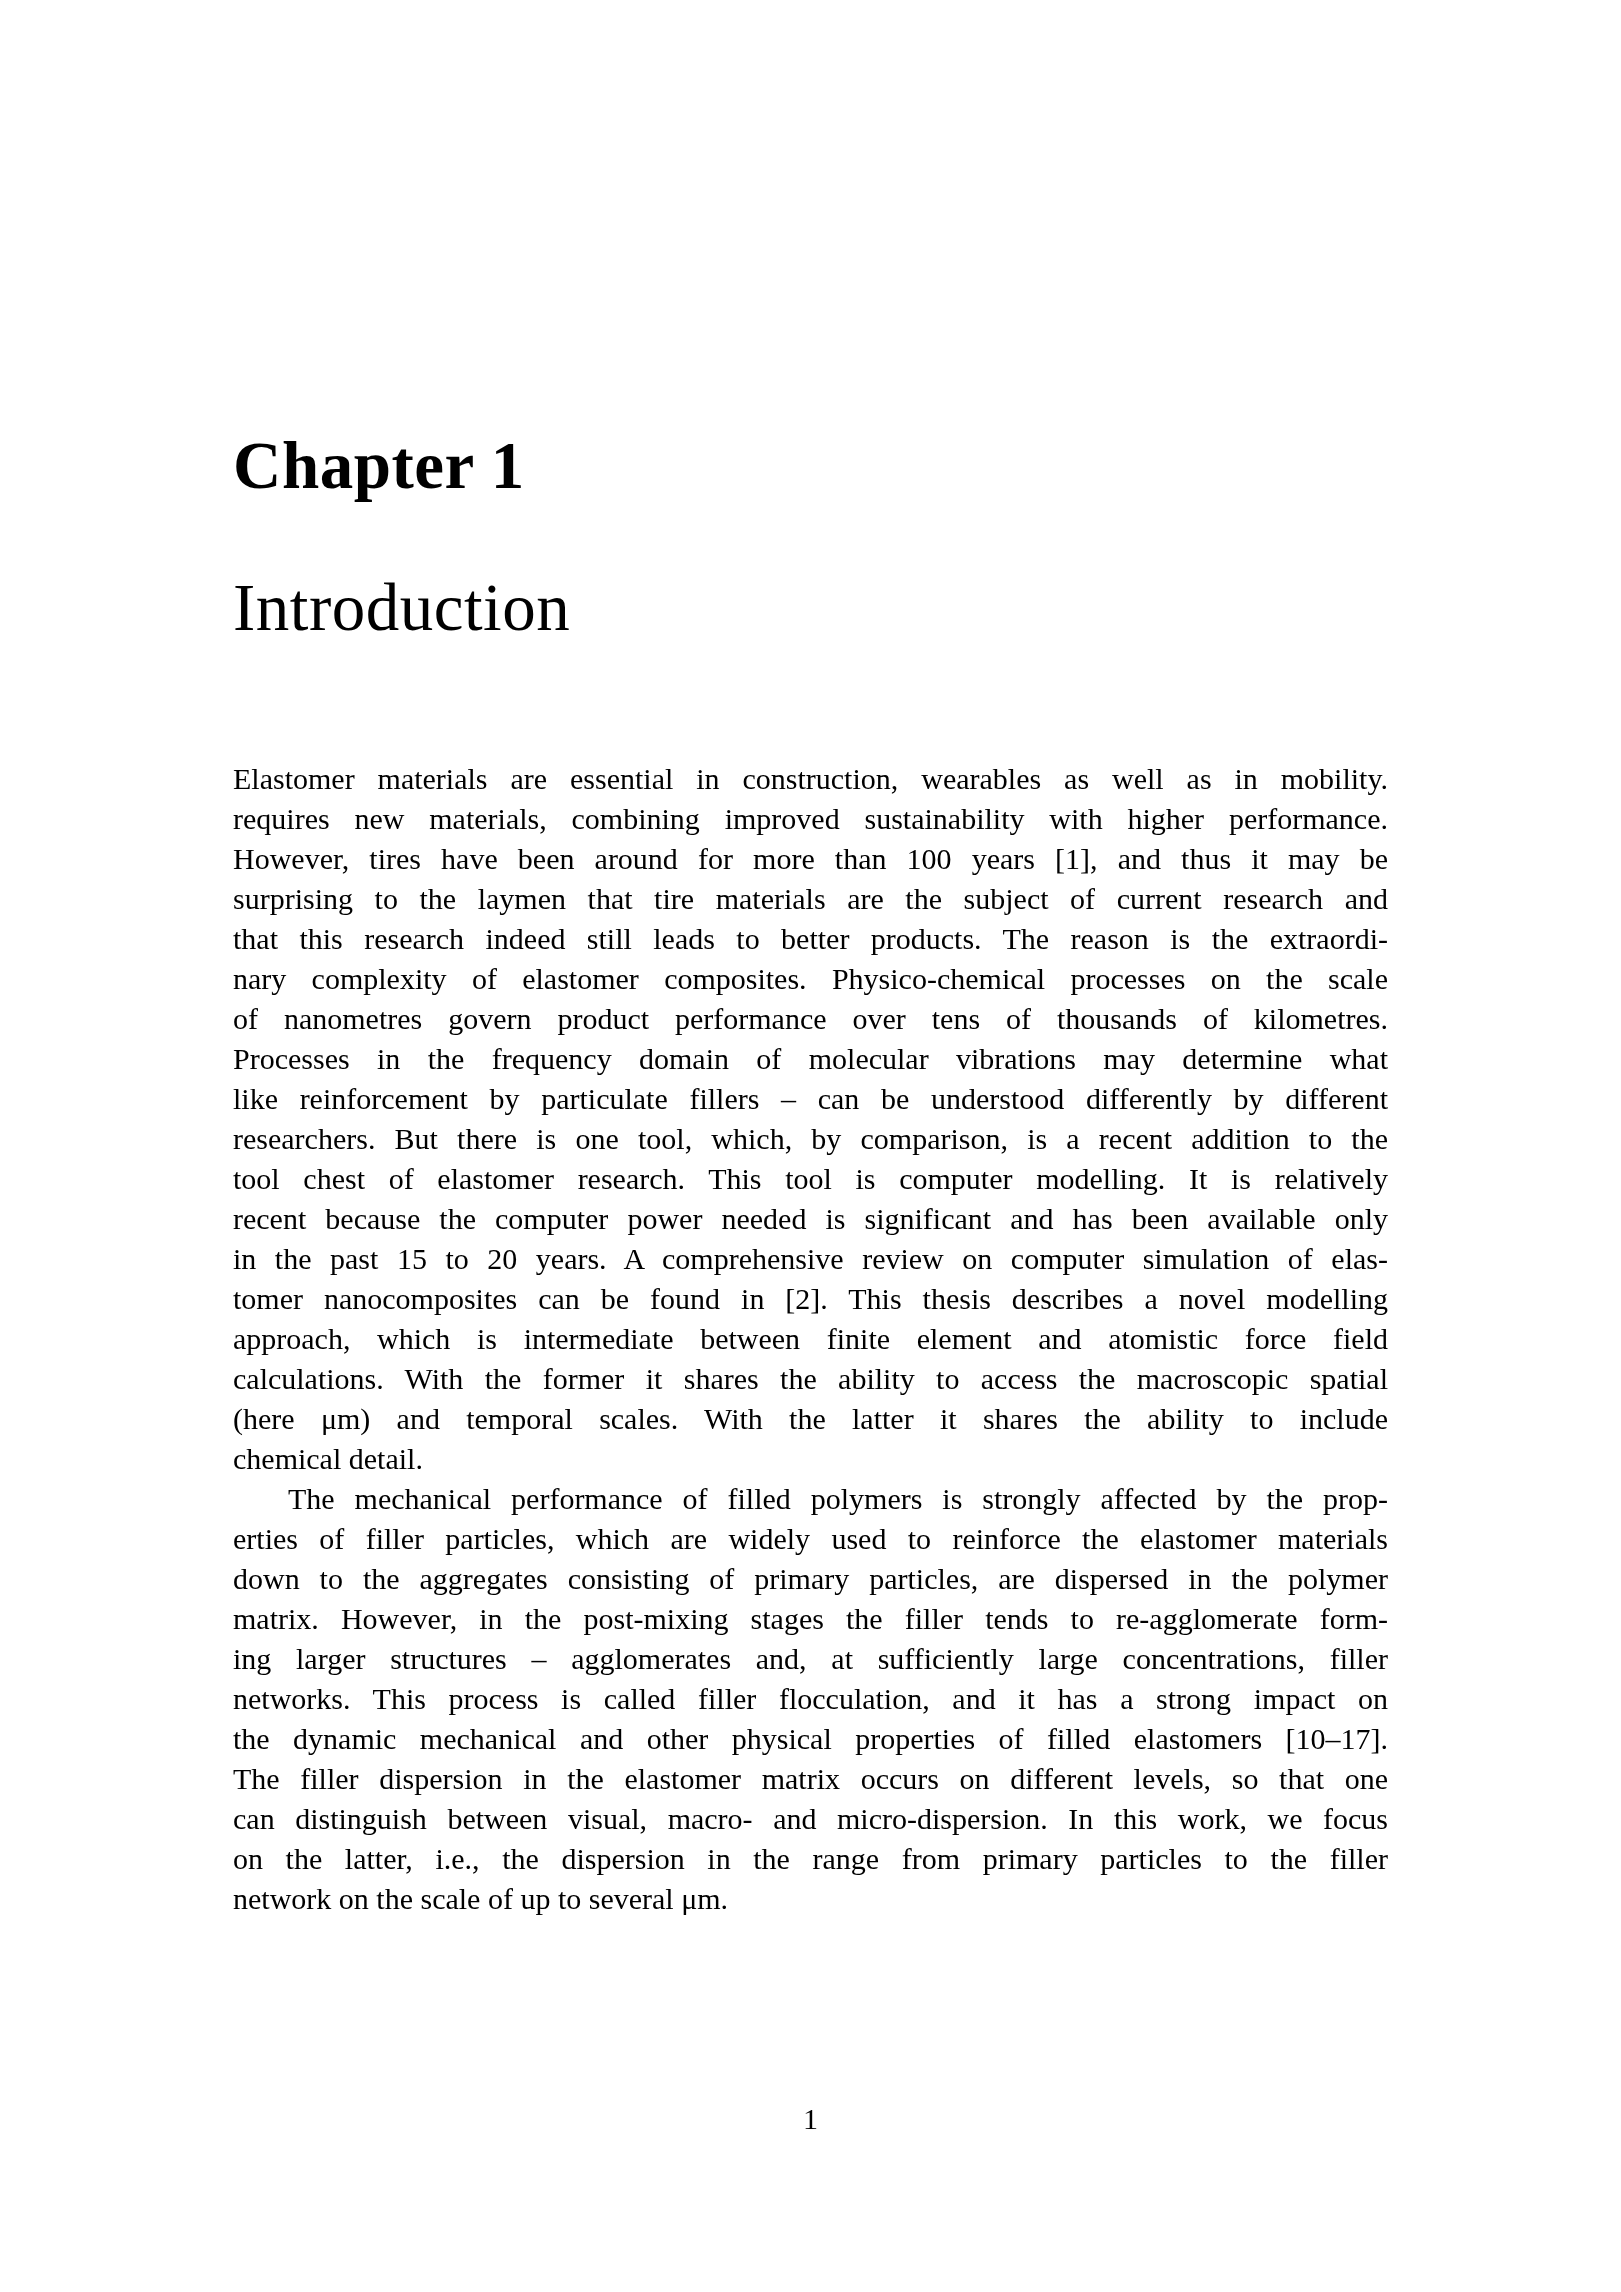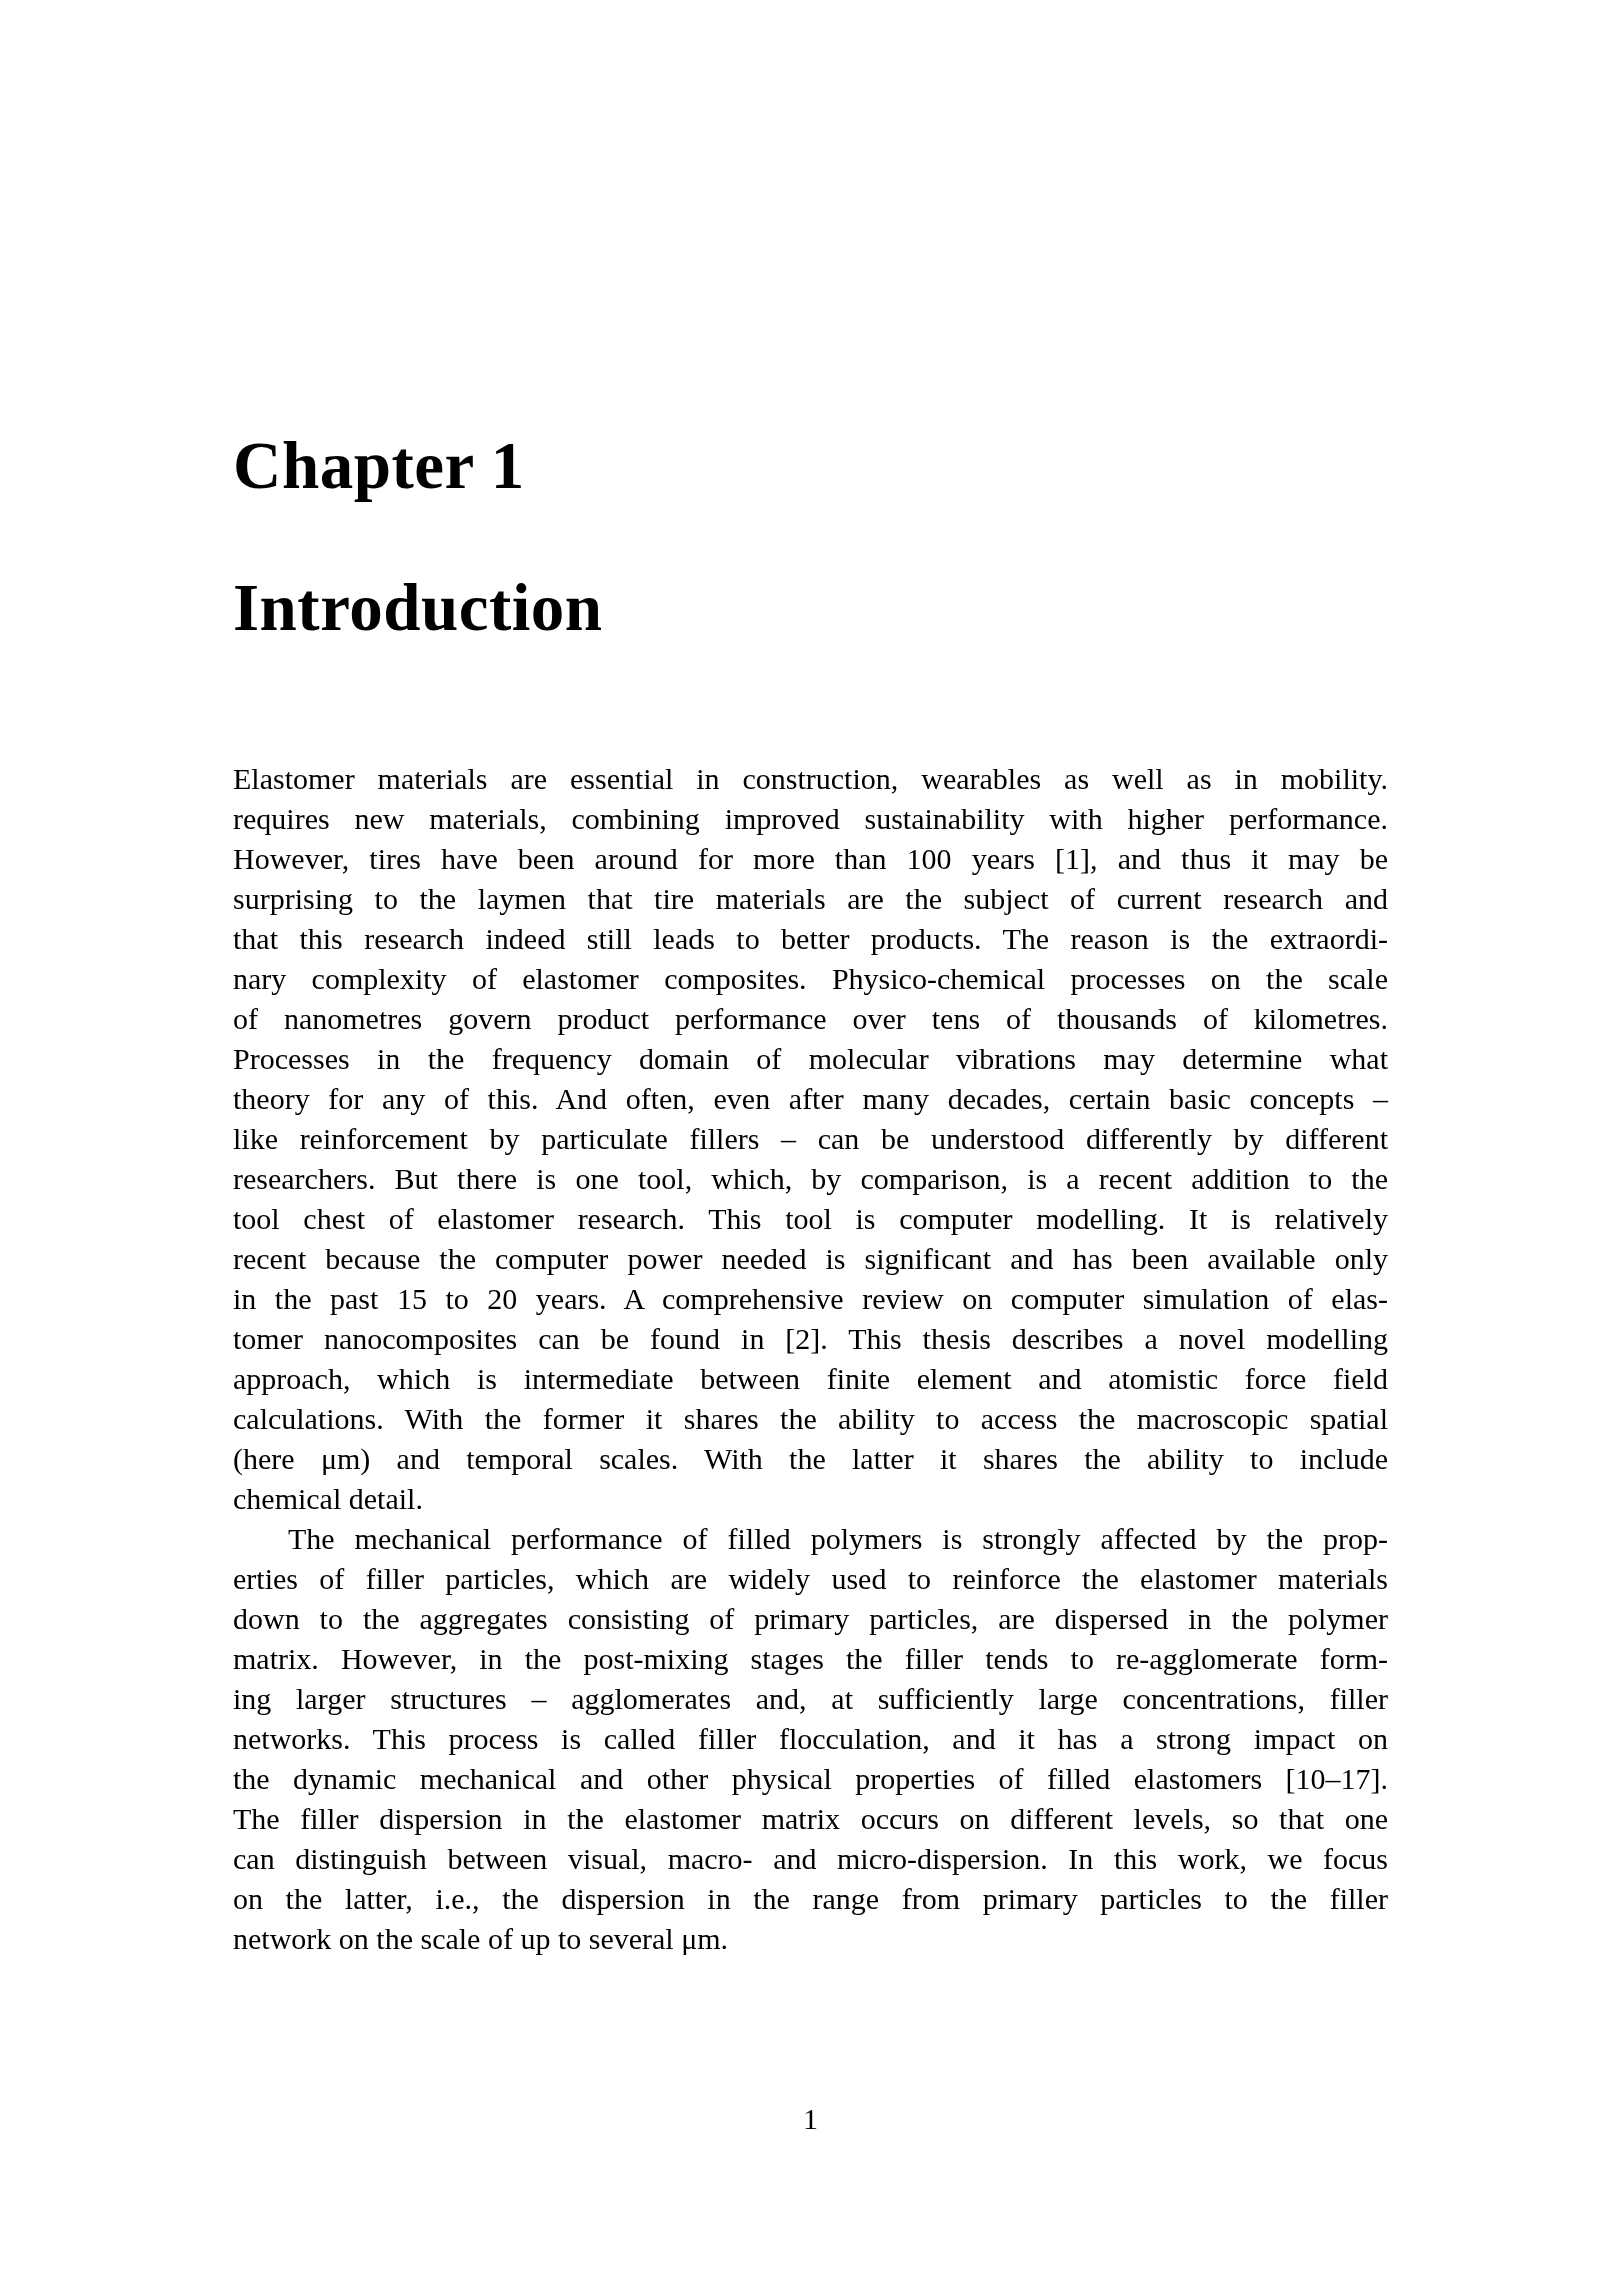--- a/index.html
+++ b/index.html
@@ -31,21 +31,21 @@
     font-weight: bold;
     line-height: 1;
     letter-spacing: 0.5px;
     white-space: nowrap;
   }
   .chapter-title {
     position: absolute;
     left: 231px;
     top: 574px;
     font-size: 67px;
-    font-weight: bold;
+    font-weight: normal;
     line-height: 1;
     letter-spacing: 0.5px;
     white-space: nowrap;
   }
   .body-text {
     position: absolute;
     left: 231px;
     top: 759px;
     width: 1155px;
     font-size: 30px;
@@ -81,21 +81,20 @@
   <div class="chapter-title">Introduction</div>
   <div class="body-text" id="body-text">
       <div class="line">Elastomer materials are essential in construction, wearables as well as in mobility.</div>
       <div class="line">requires new materials, combining improved sustainability with higher performance.</div>
       <div class="line">However, tires have been around for more than 100 years [1], and thus it may be</div>
       <div class="line">surprising to the laymen that tire materials are the subject of current research and</div>
       <div class="line">that this research indeed still leads to better products. The reason is the extraordi-</div>
       <div class="line">nary complexity of elastomer composites. Physico-chemical processes on the scale</div>
       <div class="line">of nanometres govern product performance over tens of thousands of kilometres.</div>
       <div class="line">Processes in the frequency domain of molecular vibrations may determine what</div>
-      <div class="line">theory for any of this. And often, even after many decades, certain basic concepts –</div>
       <div class="line">like reinforcement by particulate fillers – can be understood differently by different</div>
       <div class="line">researchers. But there is one tool, which, by comparison, is a recent addition to the</div>
       <div class="line">tool chest of elastomer research. This tool is computer modelling. It is relatively</div>
       <div class="line">recent because the computer power needed is significant and has been available only</div>
       <div class="line">in the past 15 to 20 years. A comprehensive review on computer simulation of elas-</div>
       <div class="line">tomer nanocomposites can be found in [2]. This thesis describes a novel modelling</div>
       <div class="line">approach, which is intermediate between finite element and atomistic force field</div>
       <div class="line">calculations. With the former it shares the ability to access the macroscopic spatial</div>
       <div class="line">(here μm) and temporal scales. With the latter it shares the ability to include</div>
       <div class="line last">chemical detail.</div>

